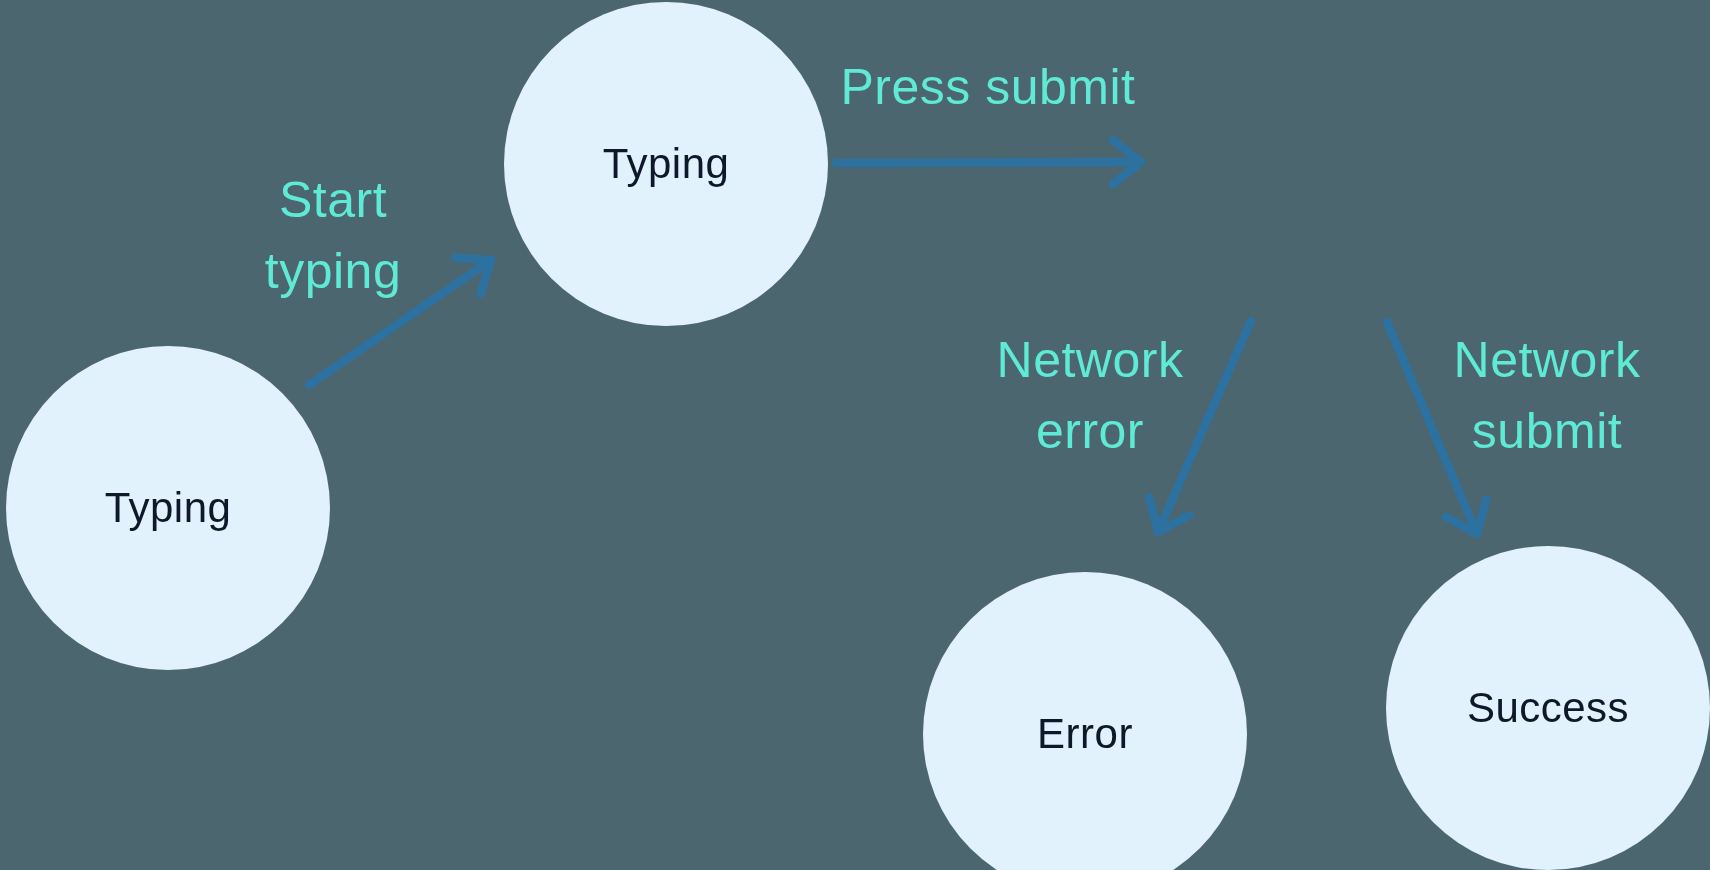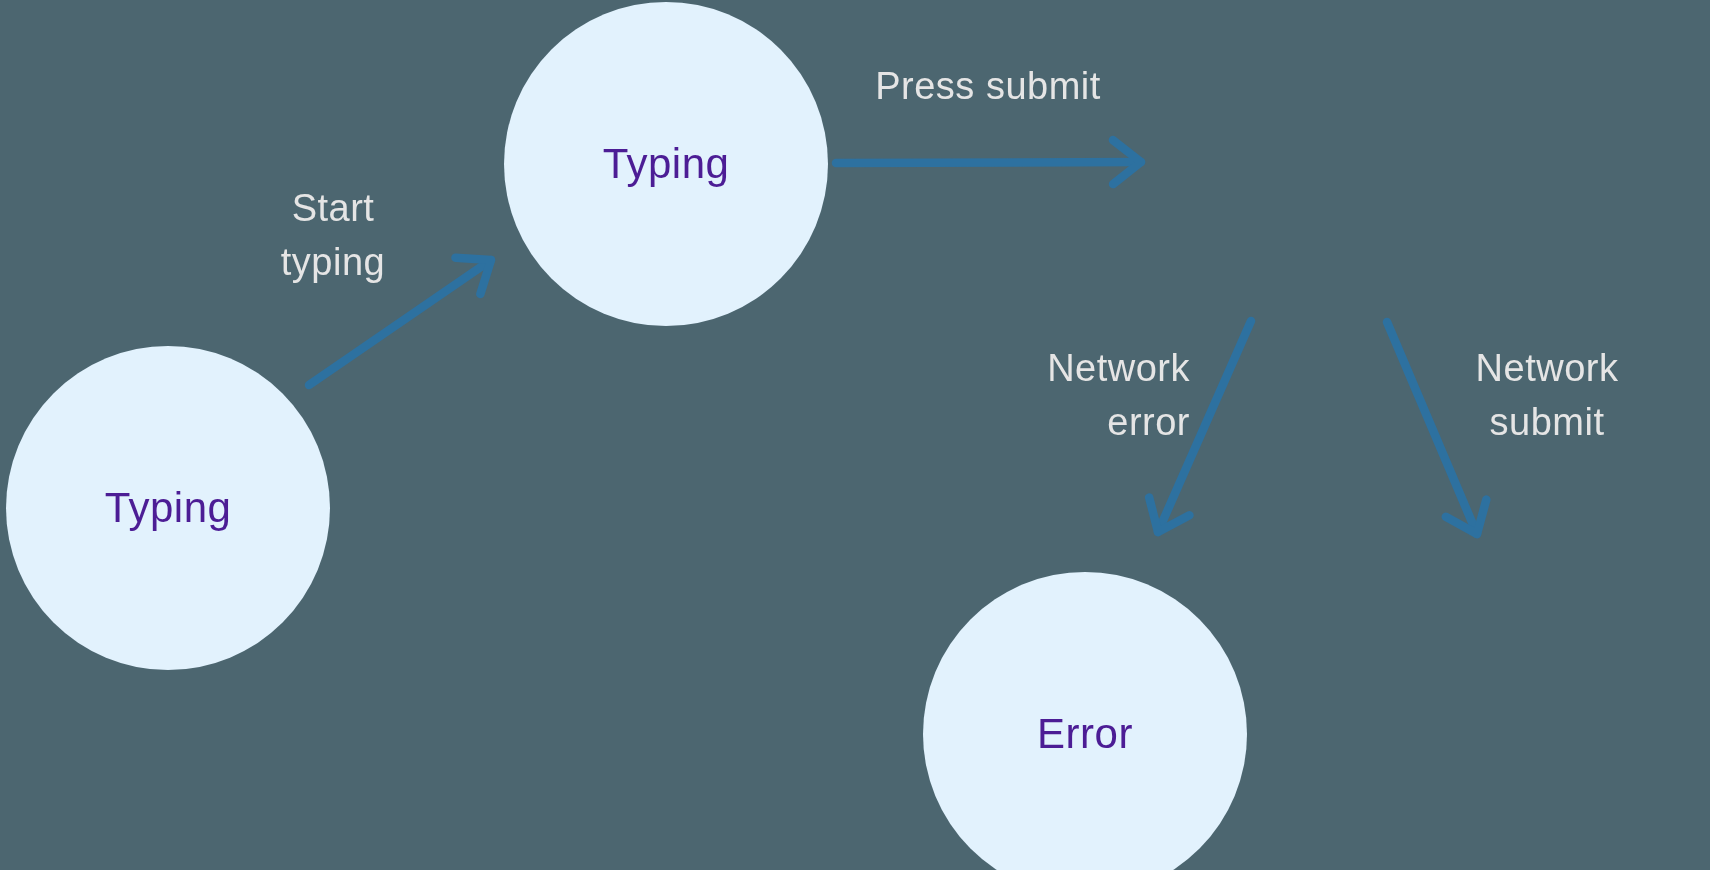--- a/index.html
+++ b/index.html
@@ -35,41 +35,41 @@
     border-radius: 50%;
     background: #e2f2fd;
     display: flex;
     align-items: center;
     justify-content: center;
   }
   .node span {
     font-size: 42px;
     font-weight: normal;
     letter-spacing: 0.5px;
-    color: #4c1d95;
+    color: #0f172a;
     white-space: nowrap;
   }
   .node-empty      { left: 6px;    top: 346px; }
   .node-typing     { left: 504px;  top: 2px;   }
   .node-submitting { left: 1166px; top: 1px;   }
   .node-error      { left: 923px;  top: 572px; }
   .node-success    { left: 1386px; top: 546px; }
 
   .edge-label {
     position: absolute;
     transform: translate(-50%, -50%);
-    font-size: 38px;
+    font-size: 50px;
     line-height: 1.42;
     letter-spacing: 0.5px;
-    color: #e5e5e5;
+    color: #5eead4;
     text-align: center;
   }
   .label-start-typing    { left: 333px;  top: 236px; width: 180px; }
   .label-press-submit    { left: 988px;  top: 87px;  width: 320px; white-space: nowrap; }
-  .label-network-error   { left: 1090px; top: 396px; width: 200px; text-align: right; }
+  .label-network-error   { left: 1090px; top: 396px; width: 200px; }
   .label-network-success { left: 1547px; top: 396px; width: 220px; }
 </style>
 </head>
 <body>
 
 <div class="canvas">
 
   <svg class="edges" viewBox="0 0 1710 870" xmlns="http://www.w3.org/2000/svg">
     <defs>
       <marker id="chev" markerUnits="userSpaceOnUse" viewBox="-45 -35 60 70" markerWidth="60" markerHeight="70" refX="0" refY="0" orient="auto">
@@ -88,20 +88,23 @@
 
   <div class="node node-typing">
     <span>Typing</span>
   </div>
 
 
   <div class="node node-error">
     <span>Error</span>
   </div>
 
+  <div class="node node-success">
+    <span>Success</span>
+  </div>
 
   <div class="edge-label label-start-typing">Start typing</div>
 
   <div class="edge-label label-press-submit">Press submit</div>
 
   <div class="edge-label label-network-error">Network error</div>
 
   <div class="edge-label label-network-success">Network submit</div>
 
 </div>

